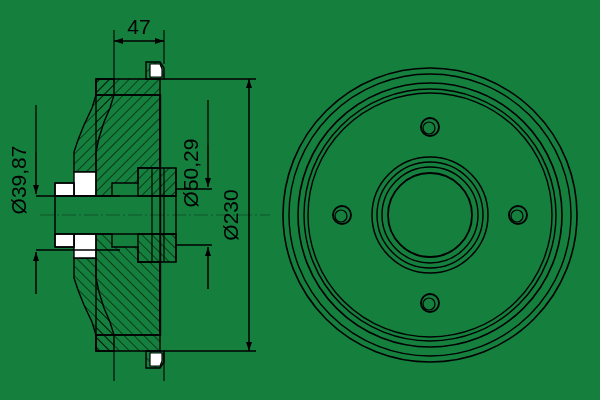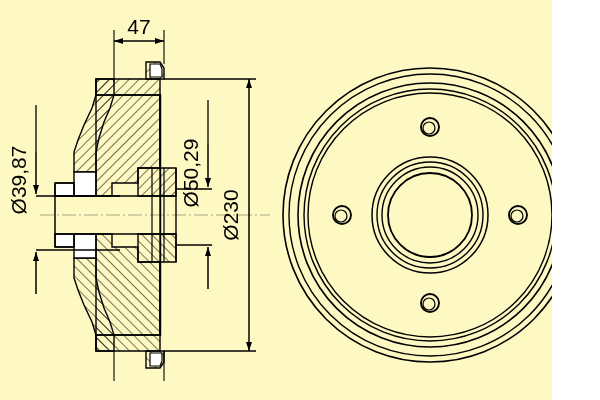--- a/index.html
+++ b/index.html
@@ -5,23 +5,23 @@
   html, body {
     margin: 0;
     padding: 0;
     background: #ffffff;
   }
   body {
     font-family: "Liberation Sans", sans-serif;
   }
   #drawing-root {
     position: relative;
-    width: 552px;
+    width: 600px;
     height: 400px;
-    background: #fef9c3;
+    background: #15803d;
     overflow: hidden;
   }
   svg.draw {
     position: absolute;
     left: 0;
     top: 0;
     width: 600px;
     height: 400px;
     display: block;
   }

